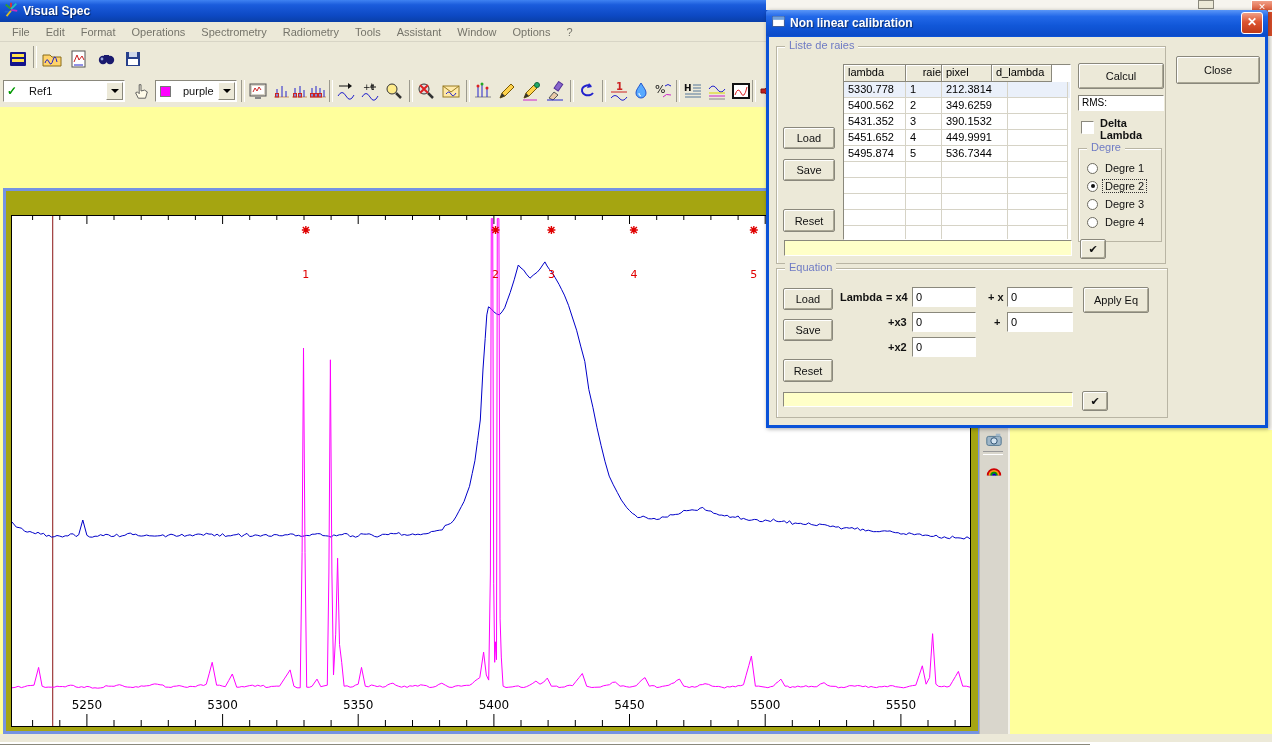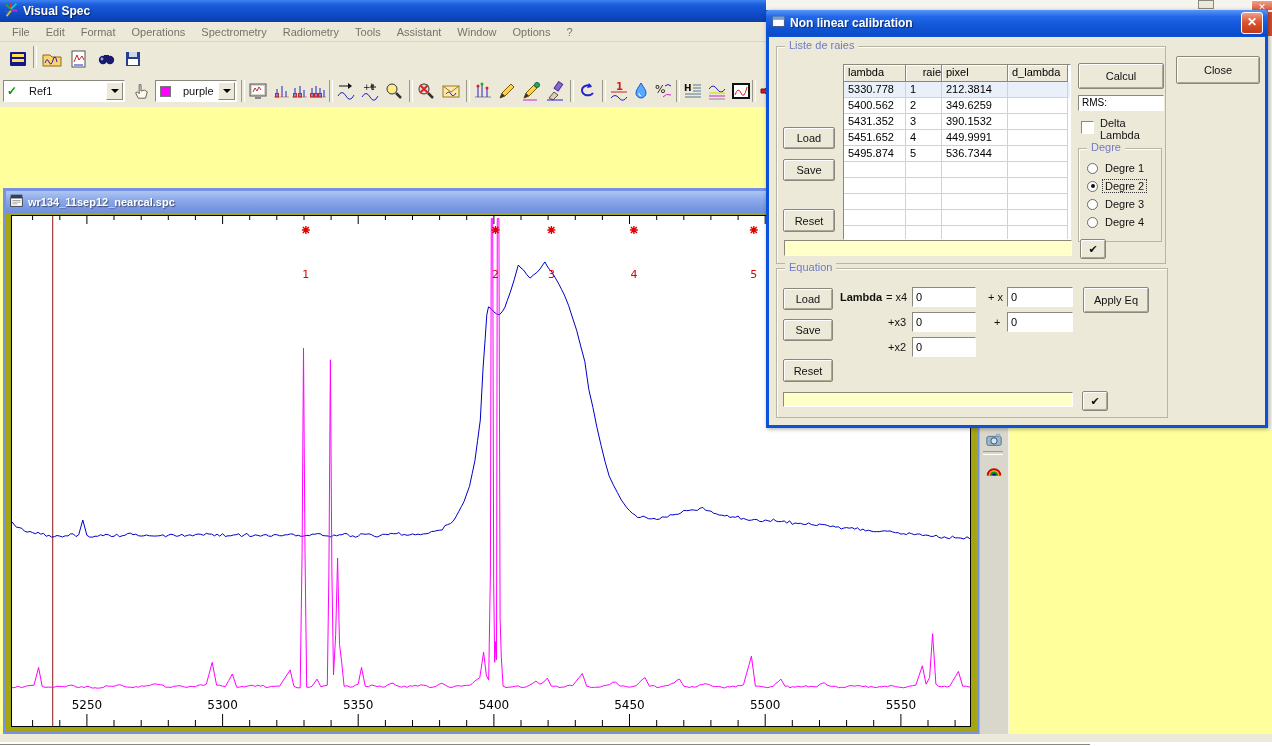--- a/index.html
+++ b/index.html
@@ -85,21 +85,21 @@
   
   #tbl{position:absolute;left:74px;top:27px;width:228px;height:176px;background:#fff;
     border:1px solid;border-color:#8a887c #fff #fff #8a887c;box-sizing:border-box;overflow:hidden;}
   .tr{display:flex;}
   .th{background:#ECE9D8;border-right:1px solid #8a887c;border-bottom:1px solid #8a887c;
     box-shadow:inset 1px 1px 0 #fff;font-size:11px;padding:1px 0 1px 4px;box-sizing:border-box;height:17px;}
   .td{border-right:1px solid #d6d3c6;border-bottom:1px solid #d6d3c6;font-size:11px;padding:1px 0 0 4px;box-sizing:border-box;height:16px;}
   .row-sel{background:#EAF0FA;}
   input.eq{position:absolute;width:64px;height:20px;border:1px solid;border-color:#8a887c #fff #fff #8a887c;
     font-size:11px;padding:2px 3px;box-sizing:border-box;font-family:"Liberation Sans",sans-serif;background:#fff;}
-  .eqlabel{position:absolute;font-size:11px;color:#111;}
+  .eqlabel{position:absolute;font-size:11px;color:#111;font-weight:bold;}
   svg text{font-family:"DejaVu Sans",sans-serif;}
 </style>
 </head>
 <body>
 
 <div id="screen">
 
   <div class="abs" id="titlebar">
     <span><svg width="16" height="16" viewBox="0 0 18 18">
           <g stroke-width="2" fill="none">
@@ -351,28 +351,20 @@
       <div class="ibtn t2btn" style="left: 756px;">
         <svg width="20" height="20" viewBox="0 0 20 20">
           <path d="M4 8v4h4l5 4V4L8 8z" fill="#c22222" stroke="#801010"></path>
         </svg>
       </div>
     </div>
 
   <div class="abs" id="client">
 
     <div class="abs" id="spc">
-      <div id="spc-title">
-        <span><svg width="15" height="15" viewBox="0 0 18 18">
-              <rect x="2" y="2" width="14" height="4" fill="#33405e"></rect>
-              <rect x="2" y="6" width="14" height="10" fill="#fff" stroke="#333"></rect>
-              <path d="M4 9h10M4 11h10M4 13h6" stroke="#999" fill="none"></path>
-            </svg></span>
-        <span class="win-title" style="font-size:11px">wr134_11sep12_nearcal.spc</span>
-      </div>
       <div id="plot">
         <svg id="plot-svg" width="958" height="510">
             <g stroke="#000">
               <line x1="20.6" y1="510" x2="20.6" y2="504"></line>
               <line x1="20.6" y1="0" x2="20.6" y2="4"></line>
               <line x1="47.8" y1="510" x2="47.8" y2="504"></line>
               <line x1="47.8" y1="0" x2="47.8" y2="4"></line>
               <line x1="74.9" y1="510" x2="74.9" y2="498"></line>
               <line x1="74.9" y1="0" x2="74.9" y2="8"></line>
               <line x1="102.0" y1="510" x2="102.0" y2="504"></line>
@@ -514,21 +506,21 @@
       <div class="groupbox" style="left:7px;top:9px;width:390px;height:218px">
         <span class="groupcap">Liste de raies</span>
       </div>
       <div class="btn" style="left:14px;top:90px;width:50px;height:20px">Load</div>
       <div class="btn" style="left:14px;top:122px;width:50px;height:20px">Save</div>
       <div class="btn" style="left:14px;top:172px;width:50px;height:21px">Reset</div>
       <div id="tbl">
           <div class="tr">
             <div class="th" style="width: 62px;">lambda</div>
             <div class="th" style="width: 36px; text-align: right;">raie</div>
-            <div class="th" style="width: 66px;">pixel</div>
+            <div class="th" style="width: 50px;">pixel</div>
             <div class="th" style="width: 60px;">d_lambda</div>
           </div>
           <div class="tr row-sel">
             <div class="td" style="width: 62px;">5330.778</div>
             <div class="td" style="width: 36px;">1</div>
             <div class="td" style="width: 66px;">212.3814</div>
             <div class="td" style="width: 60px;"></div>
           </div>
           <div class="tr">
             <div class="td" style="width: 62px;">5400.562</div>

